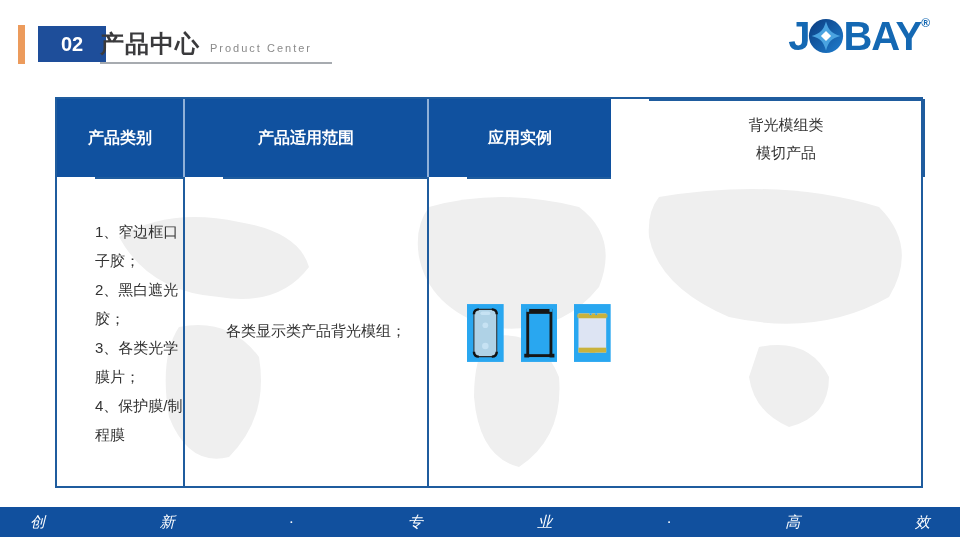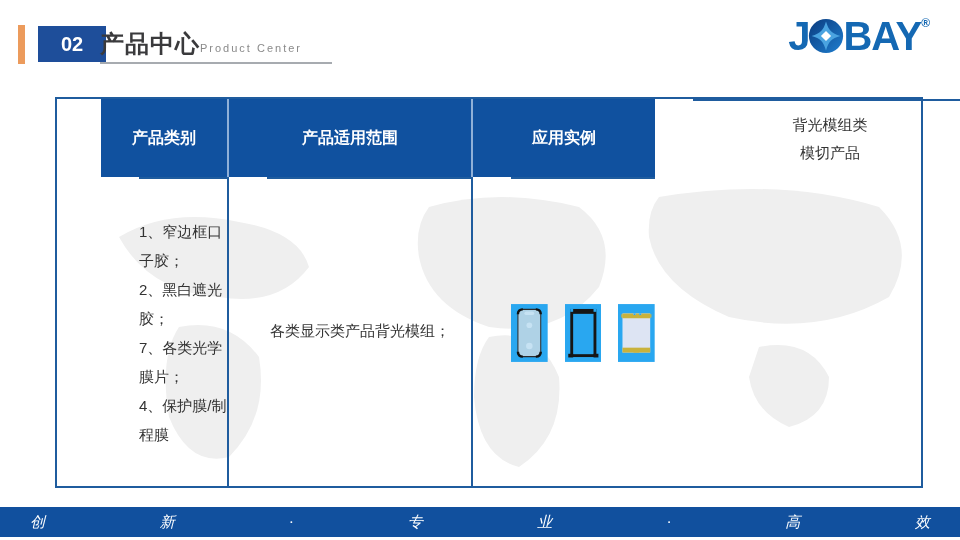--- a/index.html
+++ b/index.html
@@ -5,36 +5,36 @@
   html,body{margin:0;padding:0;}
   body{width:960px;height:540px;background:#fff;overflow:hidden;
        font-family:"Liberation Sans","DejaVu Sans",sans-serif;}
   .slide{position:relative;width:960px;height:540px;background:#fff;}
 
   
   .accent-bar{position:absolute;left:18px;top:25px;width:7px;height:39px;background:#EC9B5C;}
   .num-box{position:absolute;left:38px;top:26px;width:68px;height:36px;background:#1E4E9A;
            display:flex;align-items:center;justify-content:center;
            color:#fff;font-size:20px;font-weight:bold;}
-  .title-group{position:absolute;left:100px;top:28px;display:flex;align-items:baseline;}
+  .title-group{position:absolute;left:100px;top:28px;display:flex;align-items:baseline;gap:10px;}
   .page-title{font-size:24px;font-weight:bold;color:#3A3A3C;letter-spacing:1px;}
   .page-subtitle{font-size:11px;color:#8A8A8A;letter-spacing:2px;}
   .title-underline{position:absolute;left:100px;top:62px;width:232px;height:2px;background:#A7ABB0;}
 
   
   .logo{position:absolute;right:30px;top:14px;display:flex;align-items:center;}
   .logo-letters{font-size:40px;font-weight:800;color:#1468B3;letter-spacing:-1px;line-height:44px;}
   .logo-emblem{margin:4px -1px 0 -1px;}
   .logo-reg{font-size:12px;color:#1468B3;font-weight:bold;align-self:flex-start;margin-top:2px;}
 
   
   .product-table{position:absolute;left:55px;top:97px;width:868px;height:391px;
                  display:grid;grid-template-columns:128px 244px 182px 314px;
                  grid-template-rows:78px 1fr;border:2px solid #1F5C9E;
-                 box-sizing:border-box;background:#fff;padding-left:44px;}
+                 box-sizing:border-box;background:#fff;}
   .th{background:#10519F;color:#fff;font-size:16px;font-weight:bold;
       display:flex;align-items:center;justify-content:center;
       border-right:2px solid #8FB0D8;position:relative;z-index:2;}
   .th:nth-child(4){border-right:none;}
   .td{border-right:2px solid #1F5C9E;border-top:2px solid #1F5C9E;position:relative;z-index:2;
       display:flex;flex-direction:column;align-items:center;justify-content:center;
       color:#333;font-size:15px;background:transparent;box-sizing:border-box;margin-left:38px;}
   .td:last-child{border-right:none;}
   .cat-line{line-height:28px;text-align:center;}
   .name-list{text-align:left;line-height:29px;}
@@ -109,21 +109,21 @@
 
     <div class="td">
       <div class="cat-line">背光模组类</div>
       <div class="cat-line">模切产品</div>
     </div>
 
     <div class="td">
       <div class="name-list">
         <div>1、窄边框口子胶；</div>
         <div>2、黑白遮光胶；</div>
-        <div>7、各类光学膜片；</div>
+        <div>3、各类光学膜片；</div>
         <div>4、保护膜/制程膜</div>
       </div>
     </div>
 
     <div class="td scope-cell">
       <div class="scope-text">各类显示类产品背光模组；</div>
     </div>
 
     <div class="td examples-cell">
 

